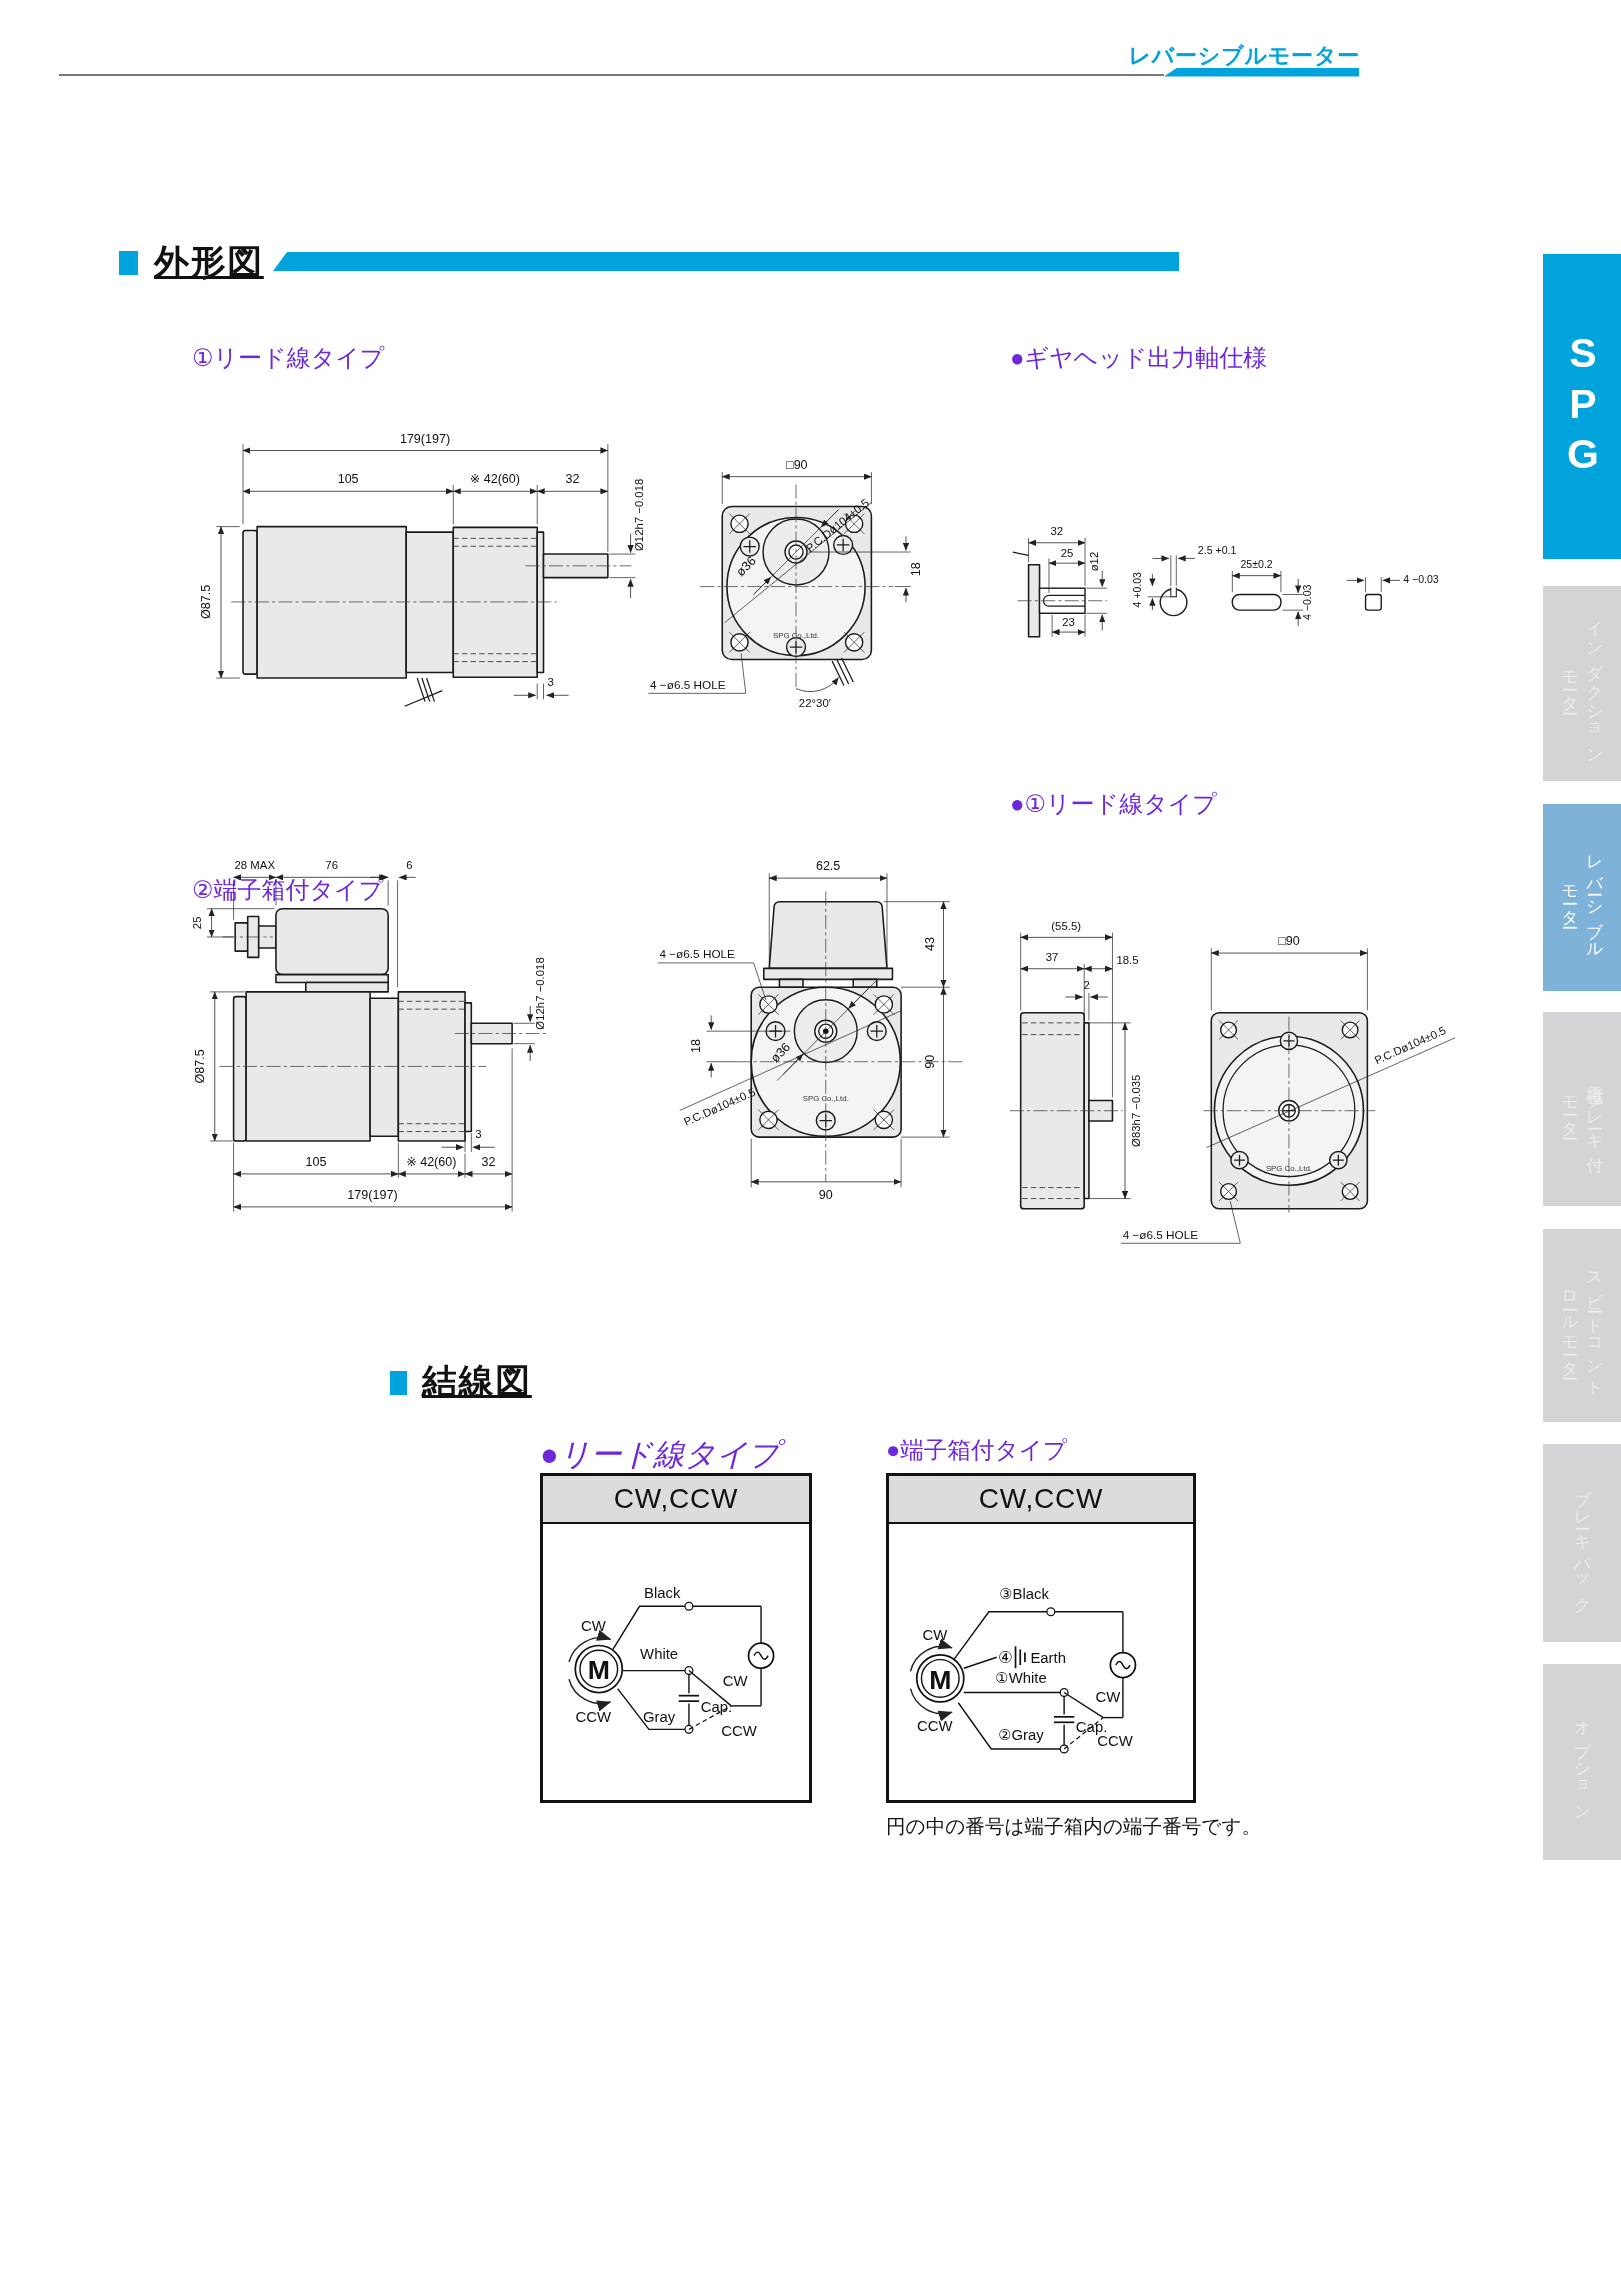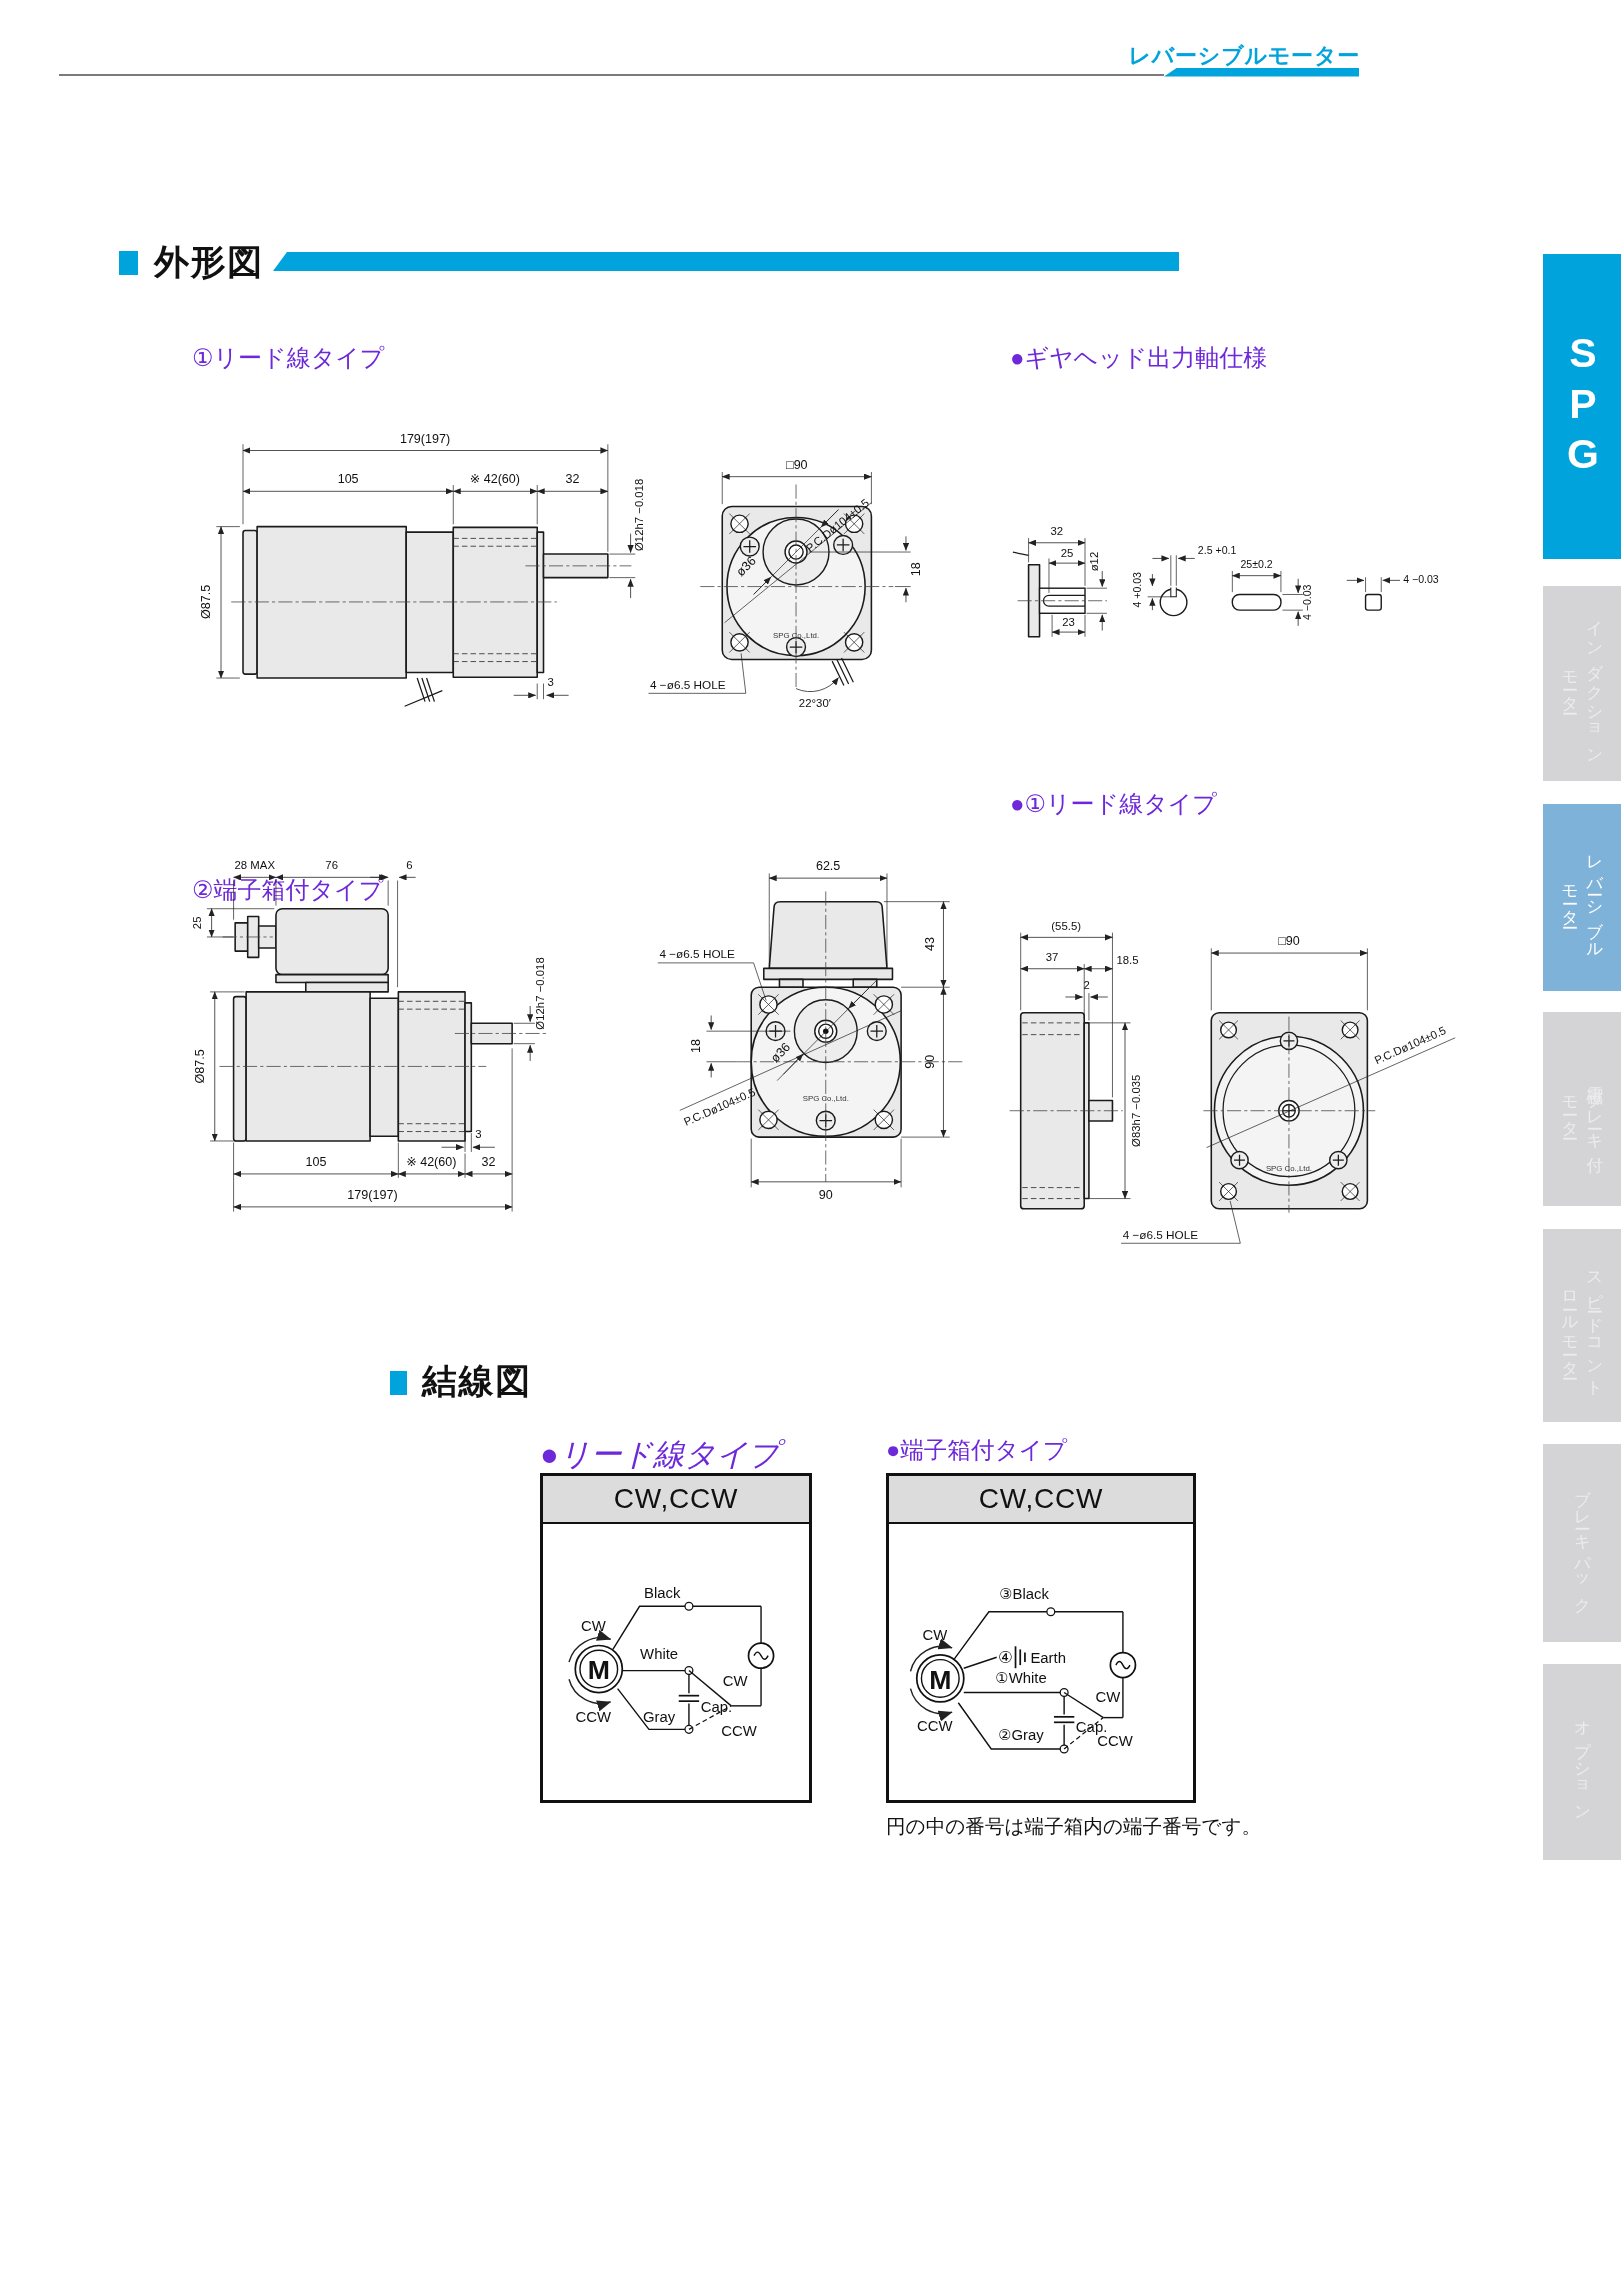--- a/index.html
+++ b/index.html
@@ -5,21 +5,21 @@
   html,body{margin:0;padding:0;background:#fff;}
   .page{position:relative;width:1622px;height:2006px;background:#fff;overflow:hidden;
         font-family:"Liberation Sans","DejaVu Sans",sans-serif;color:#111;}
   .abs{position:absolute;}
   
   .hdr-title{font-size:22px;font-weight:bold;color:var(--accent,#00A3DC);letter-spacing:0.8px;}
   .hdr-rule{background:#7a7a7a;height:1.6px;}
   .hdr-accent{background:var(--accent,#00A3DC);clip-path:polygon(12.6px 0,100% 0,100% 100%,0 100%);}
   
   .sec-sq{background:var(--accent,#00A3DC);}
-  .sec-title{font-size:35px;font-weight:bold;letter-spacing:1.6px;}
+  .sec-title{font-size:35px;font-weight:bold;letter-spacing:1.6px;text-decoration:underline;}
   .sec-bar{background:var(--accent,#00A3DC);clip-path:polygon(14px 0,100% 0,100% 100%,0 100%);}
   .h2{font-size:24px;color:#6d28d9;}
   .note{font-size:19.6px;color:#111;white-space:nowrap;}
   
   .wbox{position:absolute;border:3.1px solid #111;background:#fff;box-sizing:border-box;}
   .whead{height:46px;background:#DCDCDC;border-bottom:2.4px solid #111;display:flex;
          align-items:center;justify-content:center;font-size:28px;letter-spacing:0.8px;}
   
   .tab{position:absolute;left:1543px;width:79px;display:flex;align-items:center;justify-content:center;}
   .tab .vtxt{writing-mode:vertical-rl;text-orientation:upright;white-space:pre-line;

